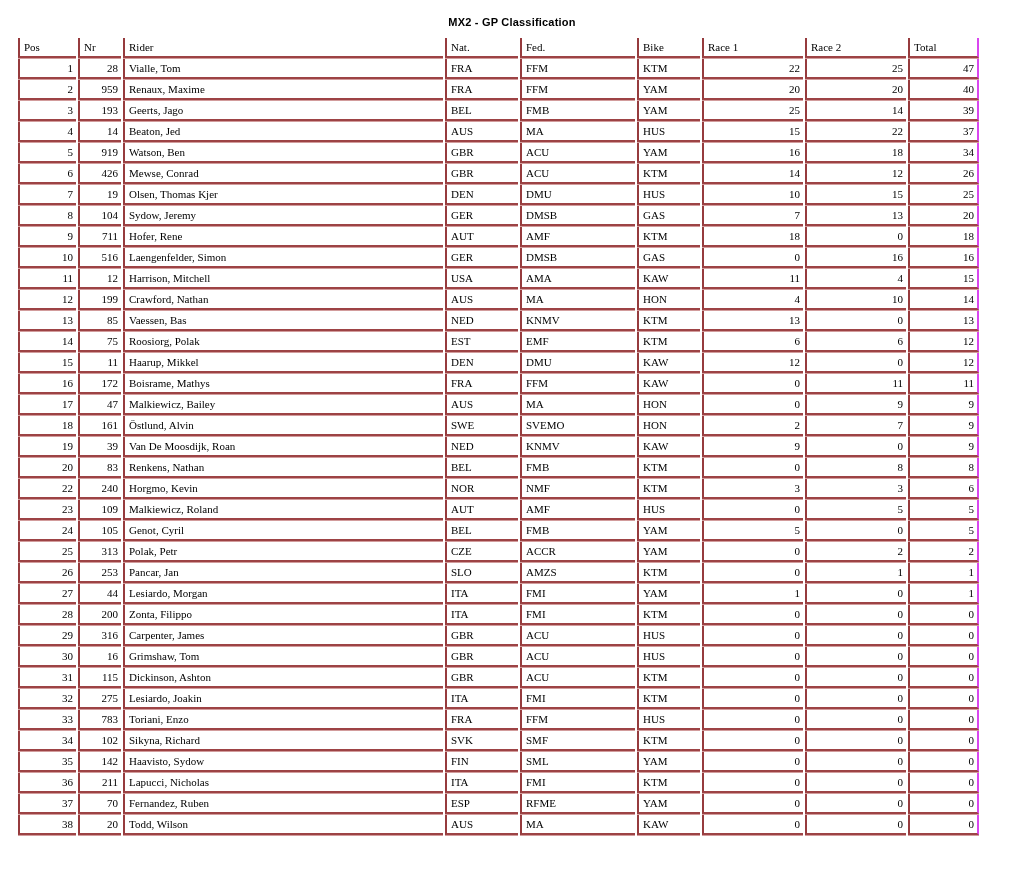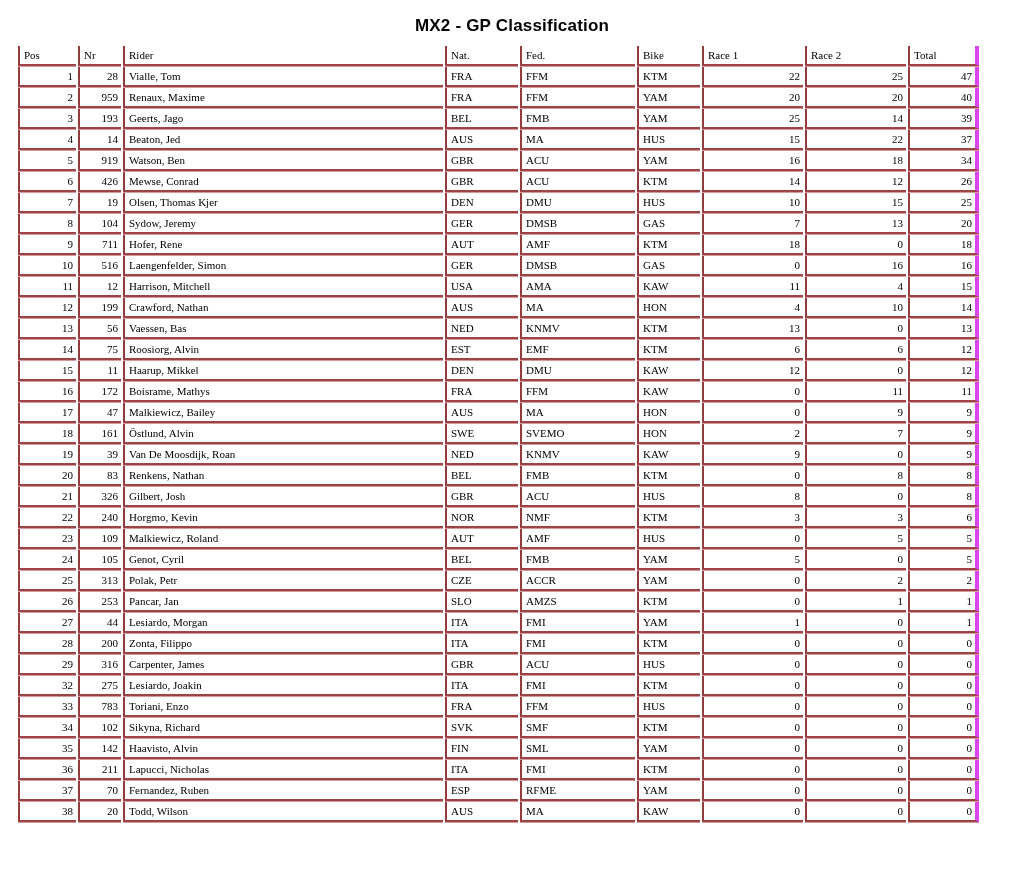--- a/index.html
+++ b/index.html
@@ -13,21 +13,21 @@
     overflow: hidden;
   }
   .page {
     width: 1024px;
     height: 880px;
     position: relative;
   }
   .doc-title {
     text-align: center;
     font-weight: bold;
-    font-size: 17px;
+    font-size: 11px;
     padding-top: 16px;
     padding-bottom: 9px;
     letter-spacing: 0.2px;
   }
   table.classification {
     border-collapse: separate;
     border-spacing: 2px 1px;
     table-layout: fixed;
     margin-left: 16px;
     font-size: 11px;
@@ -48,21 +48,21 @@
     box-shadow: 0 1px 0 #D29C9C;
     padding: 1px 3px 1px 4px;
     height: 16px;
     vertical-align: middle;
     white-space: nowrap;
     overflow: hidden;
     font-weight: normal;
     text-align: left;
   }
   th:last-child, td:last-child {
-    border-right: 4px solid #d946ef;
+    border-right: 2px solid #d946ef;
   }
   .align-right { text-align: right; padding-right: 3px; }
   .align-left  { text-align: left; }
 </style>
 </head>
 <body>
 
 <div class="page">
   <div class="doc-title">MX2 - GP Classification</div>
 
@@ -219,33 +219,33 @@
           <td class="align-left">Crawford, Nathan</td>
           <td class="align-left">AUS</td>
           <td class="align-left">MA</td>
           <td class="align-left">HON</td>
           <td class="align-right">4</td>
           <td class="align-right">10</td>
           <td class="align-right">14</td>
         </tr>
         <tr>
           <td class="align-right">13</td>
-          <td class="align-right">56</td>
+          <td class="align-right">85</td>
           <td class="align-left">Vaessen, Bas</td>
           <td class="align-left">NED</td>
           <td class="align-left">KNMV</td>
           <td class="align-left">KTM</td>
           <td class="align-right">13</td>
           <td class="align-right">0</td>
           <td class="align-right">13</td>
         </tr>
         <tr>
           <td class="align-right">14</td>
           <td class="align-right">75</td>
-          <td class="align-left">Roosiorg, Alvin</td>
+          <td class="align-left">Roosiorg, Polak</td>
           <td class="align-left">EST</td>
           <td class="align-left">EMF</td>
           <td class="align-left">KTM</td>
           <td class="align-right">6</td>
           <td class="align-right">6</td>
           <td class="align-right">12</td>
         </tr>
         <tr>
           <td class="align-right">15</td>
           <td class="align-right">11</td>
@@ -306,31 +306,20 @@
           <td class="align-right">83</td>
           <td class="align-left">Renkens, Nathan</td>
           <td class="align-left">BEL</td>
           <td class="align-left">FMB</td>
           <td class="align-left">KTM</td>
           <td class="align-right">0</td>
           <td class="align-right">8</td>
           <td class="align-right">8</td>
         </tr>
         <tr>
-          <td class="align-right">21</td>
-          <td class="align-right">326</td>
-          <td class="align-left">Gilbert, Josh</td>
-          <td class="align-left">GBR</td>
-          <td class="align-left">ACU</td>
-          <td class="align-left">HUS</td>
-          <td class="align-right">8</td>
-          <td class="align-right">0</td>
-          <td class="align-right">8</td>
-        </tr>
-        <tr>
           <td class="align-right">22</td>
           <td class="align-right">240</td>
           <td class="align-left">Horgmo, Kevin</td>
           <td class="align-left">NOR</td>
           <td class="align-left">NMF</td>
           <td class="align-left">KTM</td>
           <td class="align-right">3</td>
           <td class="align-right">3</td>
           <td class="align-right">6</td>
         </tr>
@@ -405,20 +394,42 @@
           <td class="align-right">316</td>
           <td class="align-left">Carpenter, James</td>
           <td class="align-left">GBR</td>
           <td class="align-left">ACU</td>
           <td class="align-left">HUS</td>
           <td class="align-right">0</td>
           <td class="align-right">0</td>
           <td class="align-right">0</td>
         </tr>
         <tr>
+          <td class="align-right">30</td>
+          <td class="align-right">16</td>
+          <td class="align-left">Grimshaw, Tom</td>
+          <td class="align-left">GBR</td>
+          <td class="align-left">ACU</td>
+          <td class="align-left">HUS</td>
+          <td class="align-right">0</td>
+          <td class="align-right">0</td>
+          <td class="align-right">0</td>
+        </tr>
+        <tr>
+          <td class="align-right">31</td>
+          <td class="align-right">115</td>
+          <td class="align-left">Dickinson, Ashton</td>
+          <td class="align-left">GBR</td>
+          <td class="align-left">ACU</td>
+          <td class="align-left">KTM</td>
+          <td class="align-right">0</td>
+          <td class="align-right">0</td>
+          <td class="align-right">0</td>
+        </tr>
+        <tr>
           <td class="align-right">32</td>
           <td class="align-right">275</td>
           <td class="align-left">Lesiardo, Joakin</td>
           <td class="align-left">ITA</td>
           <td class="align-left">FMI</td>
           <td class="align-left">KTM</td>
           <td class="align-right">0</td>
           <td class="align-right">0</td>
           <td class="align-right">0</td>
         </tr>
@@ -440,21 +451,21 @@
           <td class="align-left">SVK</td>
           <td class="align-left">SMF</td>
           <td class="align-left">KTM</td>
           <td class="align-right">0</td>
           <td class="align-right">0</td>
           <td class="align-right">0</td>
         </tr>
         <tr>
           <td class="align-right">35</td>
           <td class="align-right">142</td>
-          <td class="align-left">Haavisto, Alvin</td>
+          <td class="align-left">Haavisto, Sydow</td>
           <td class="align-left">FIN</td>
           <td class="align-left">SML</td>
           <td class="align-left">YAM</td>
           <td class="align-right">0</td>
           <td class="align-right">0</td>
           <td class="align-right">0</td>
         </tr>
         <tr>
           <td class="align-right">36</td>
           <td class="align-right">211</td>

